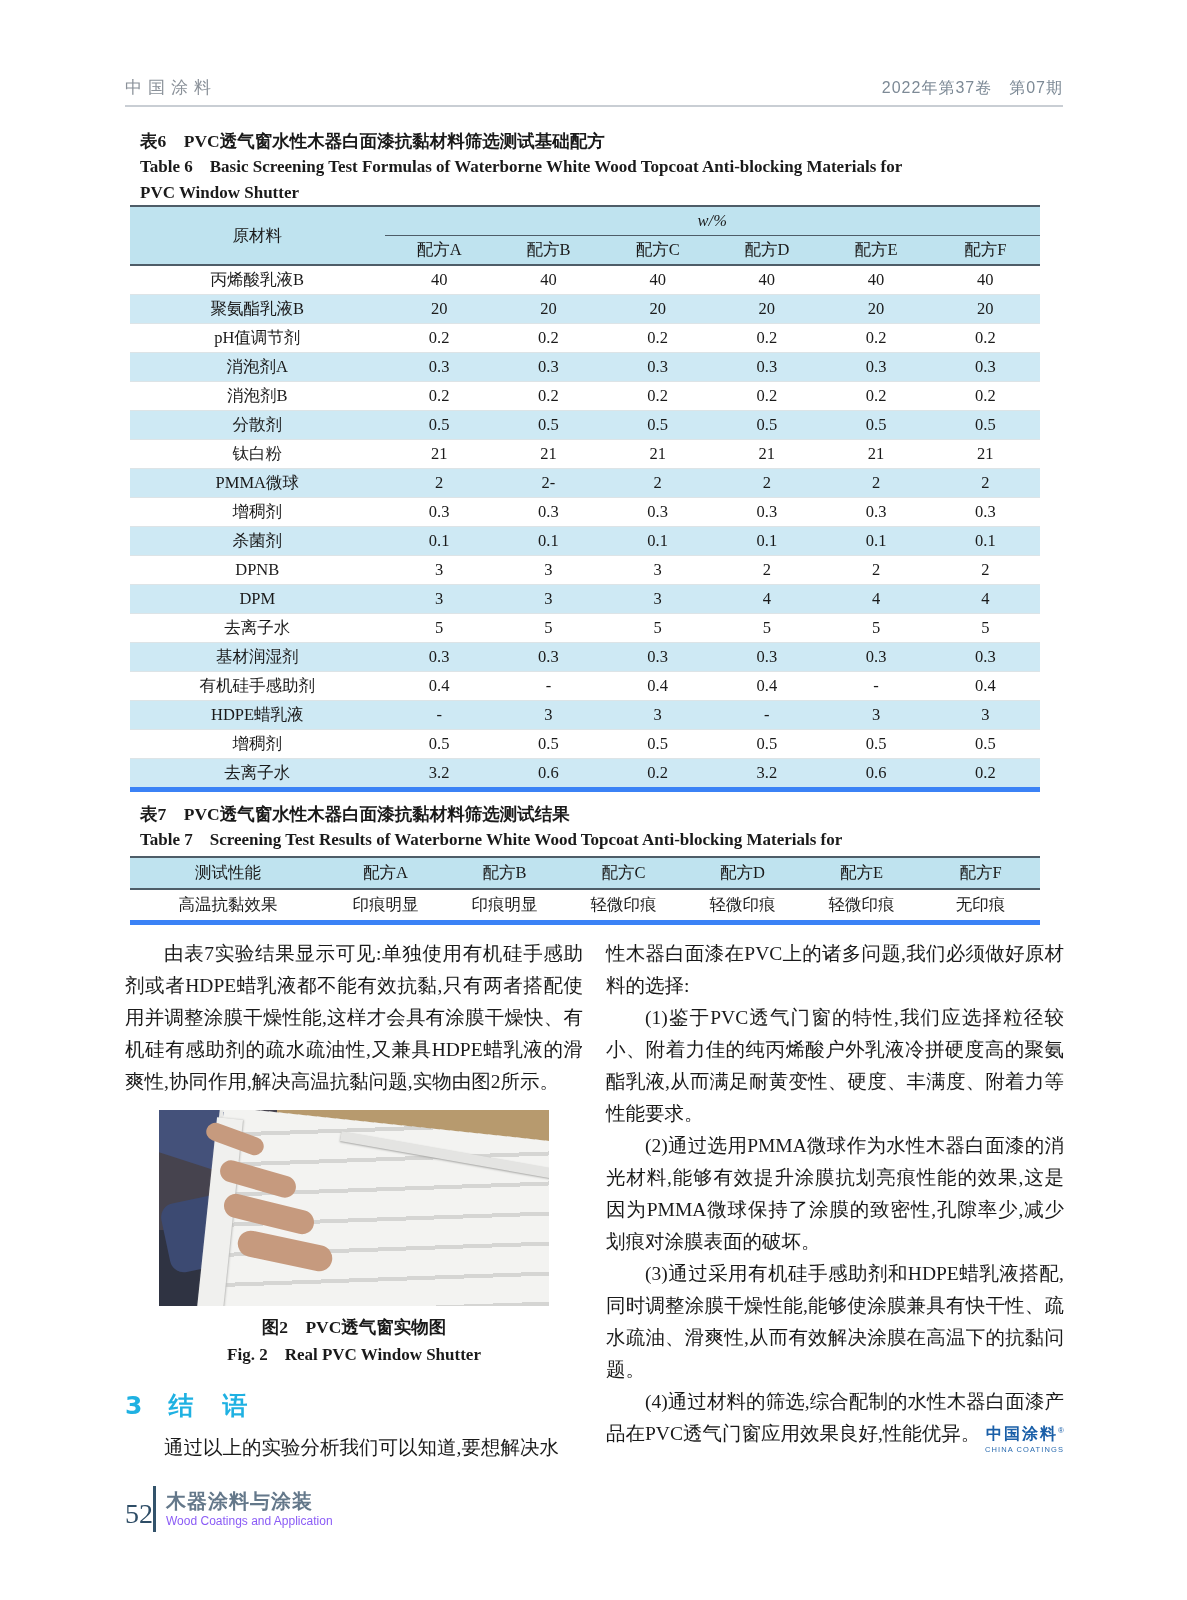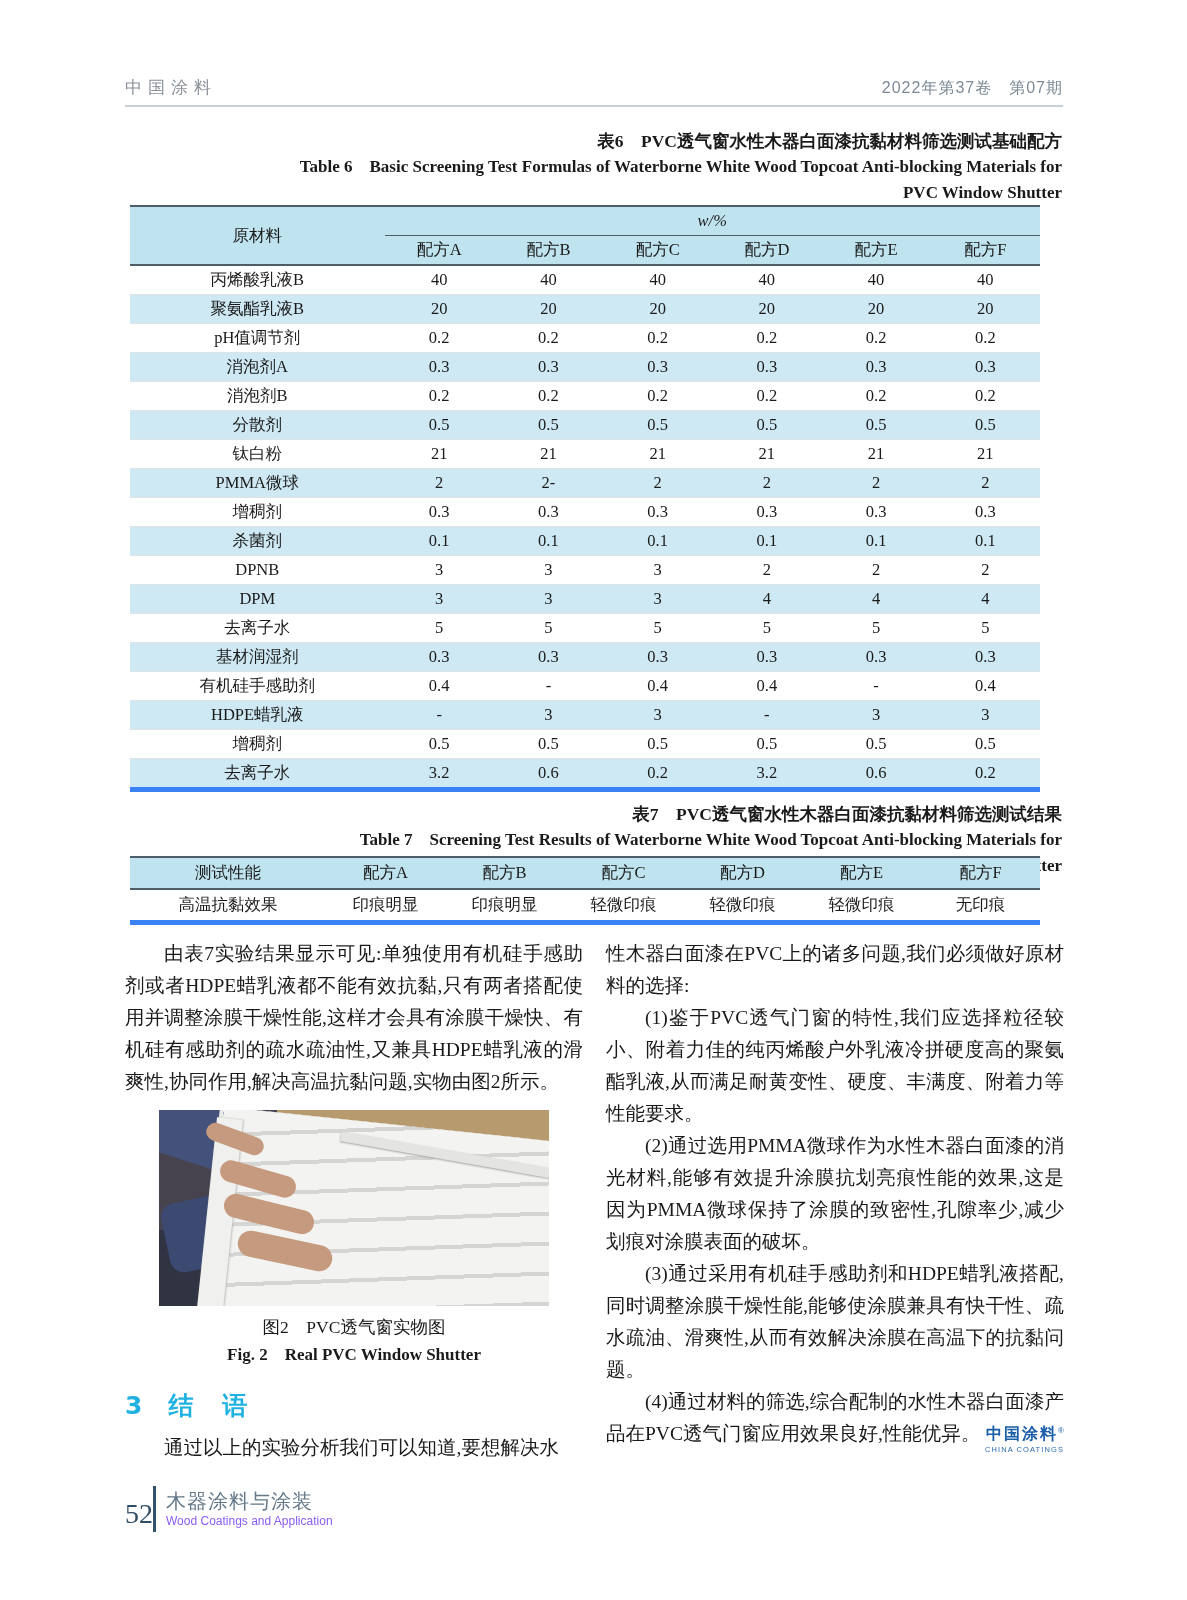--- a/index.html
+++ b/index.html
@@ -8,21 +8,21 @@
 
   
   .runhead{position:absolute;left:125px;top:76px;width:938px;display:flex;
            justify-content:space-between;align-items:flex-end;
            border-bottom:2px solid #c9ced4;padding-bottom:6px;
            font-family:"Liberation Sans","DejaVu Sans",sans-serif;}
   .runhead .jname{color:#8a9199;font-size:17px;letter-spacing:6px;}
   .runhead .jissue{color:#7d8a96;font-size:16px;letter-spacing:1px;}
 
   
-  .tcap{position:absolute;left:124px;width:938px;text-align:right;line-height:26px;}
+  .tcap{position:absolute;left:140px;width:938px;text-align:left;line-height:26px;}
   .tcap .zh{font-weight:bold;font-size:17.5px;}
   .tcap .en{font-weight:bold;font-size:17px;font-family:"Liberation Serif",serif;}
 
   
   table.data{border-collapse:collapse;table-layout:fixed;width:910px;
              position:absolute;left:130px;font-size:16.5px;}
   table.data th,table.data td{font-weight:normal;text-align:center;padding:0;height:28px;
              overflow:hidden;white-space:nowrap;}
   table.data thead th{background:#bfe3ef;}
   table.data thead{border-top:2px solid #4e5d68;border-bottom:2px solid #4e5d68;}
@@ -54,21 +54,21 @@
          box-shadow:-4px 0 0 #e9e9e7;}
   .stile{position:absolute;left:46px;top:8px;width:26px;height:230px;background:#f0f0ee;transform:rotate(6deg);box-shadow:1px 0 2px #bdbdbb;}
   .rail{position:absolute;left:180px;top:42px;width:240px;height:10px;background:#e4e4e2;transform:rotate(10deg);box-shadow:0 1px 2px #a9a9a7;}
   .hand{position:absolute;background:#c69a7e;border-radius:14px;}
   .h1{left:60px;top:58px;width:78px;height:22px;transform:rotate(16deg);}
   .h2{left:64px;top:92px;width:92px;height:24px;transform:rotate(14deg);}
   .h3{left:78px;top:128px;width:96px;height:26px;transform:rotate(12deg);}
   .h4{left:46px;top:20px;width:60px;height:18px;transform:rotate(20deg);}
 
   .figcap{ text-align:center;line-height:27px;margin-top:8px;}
-  .figcap .zh{font-weight:normal;font-size:17.5px;}
+  .figcap .zh{font-weight:bold;font-size:17.5px;}
   .figcap .en{font-weight:bold;font-size:17px;}
 
   
   .sechead{display:flex;gap:26px;align-items:baseline;margin:22px 0 10px 0;
            font-family:"DejaVu Sans","Liberation Sans",sans-serif;
            color:#1fb1e2;font-size:25px;font-weight:bold;}
   .sechead .num{letter-spacing:0;}
   .sechead .ttl{letter-spacing:2px;}
 
   
@@ -76,21 +76,21 @@
         font-family:"Liberation Sans","DejaVu Sans",sans-serif;color:#1a5fa8;}
   .logo .zh{font-size:16px;font-weight:bold;letter-spacing:2px;}
   .logo .reg{font-size:8px;vertical-align:super;}
   .logo .en{font-size:7.5px;letter-spacing:1.1px;font-weight:normal;color:#2b6cb0;}
 
   
   .footer{position:absolute;left:125px;top:1486px;display:flex;align-items:center;
           font-family:"Liberation Sans","DejaVu Sans",sans-serif;}
   .footer .pno{color:#2e4d66;font-size:28px;font-family:"Liberation Serif",serif;margin-top:10px;}
   .footer .bar{width:3px;height:46px;background:#33536b;margin-right:10px;}
-  .footer .fzh{color:#64788a;font-size:20px;font-weight:normal;letter-spacing:1px;line-height:24px;}
+  .footer .fzh{color:#64788a;font-size:20px;font-weight:bold;letter-spacing:1px;line-height:24px;}
   .footer .fen{color:#8b5cf6;font-size:12px;line-height:16px;}
 </style>
 </head>
 <body>
 
 <div class="page">
 
   <div class="runhead">
     <span class="jname">中国涂料</span>
     <span class="jissue">2022年第37卷　第07期</span>

